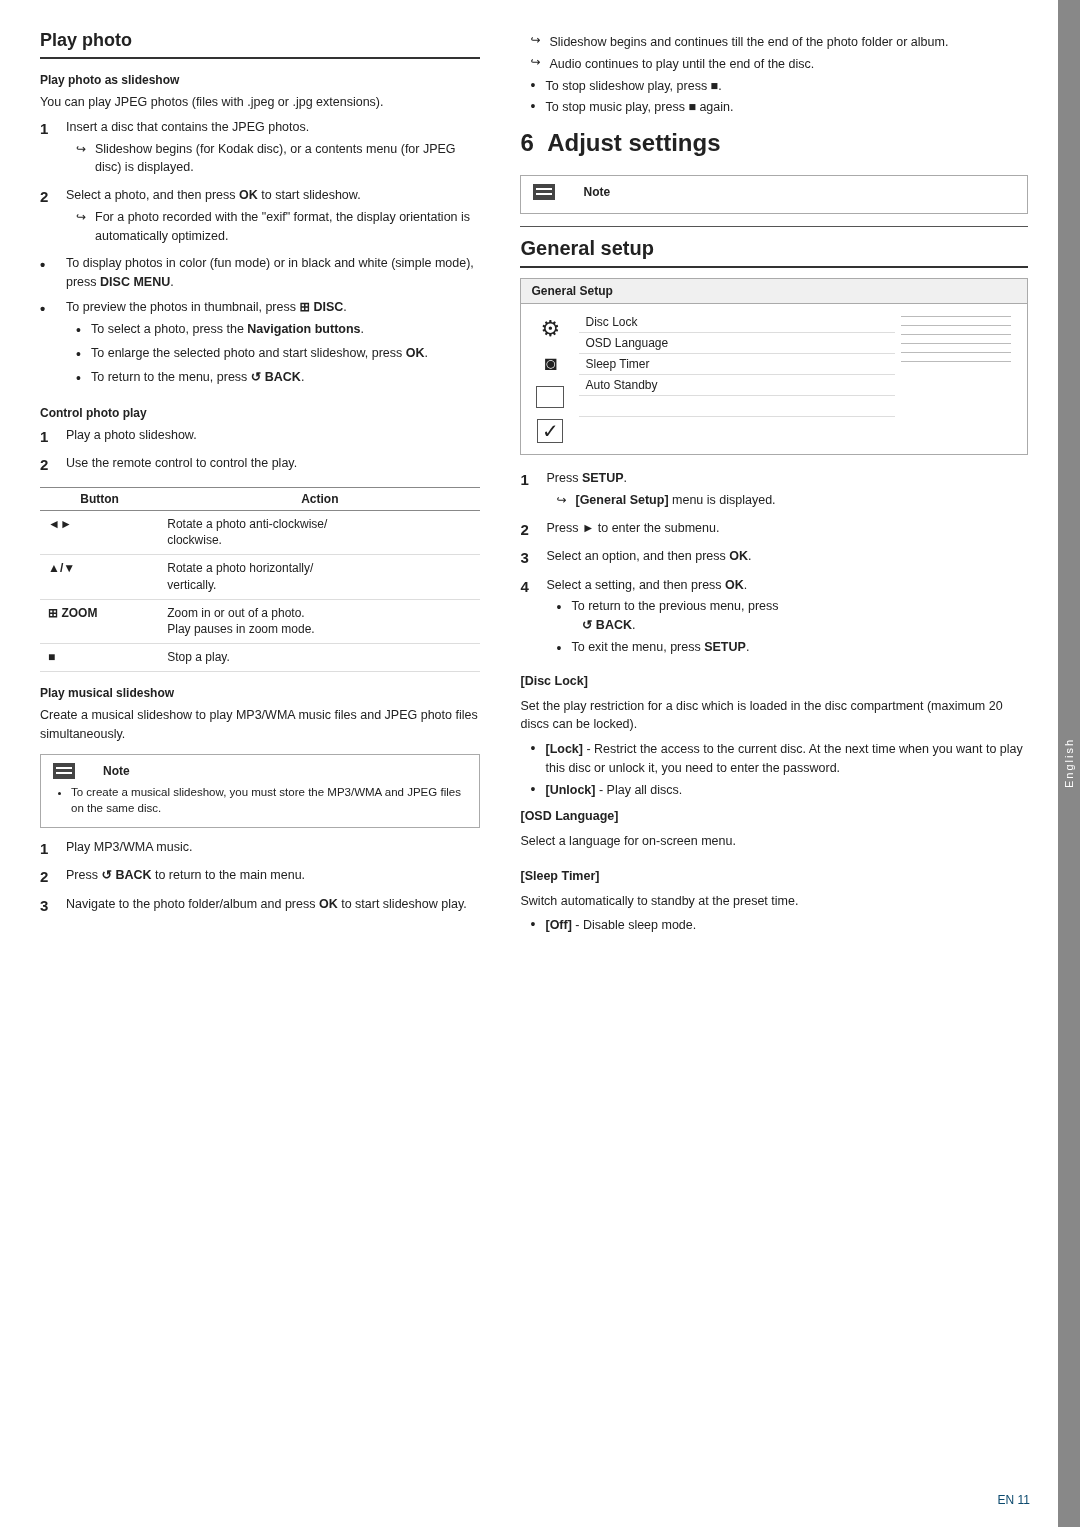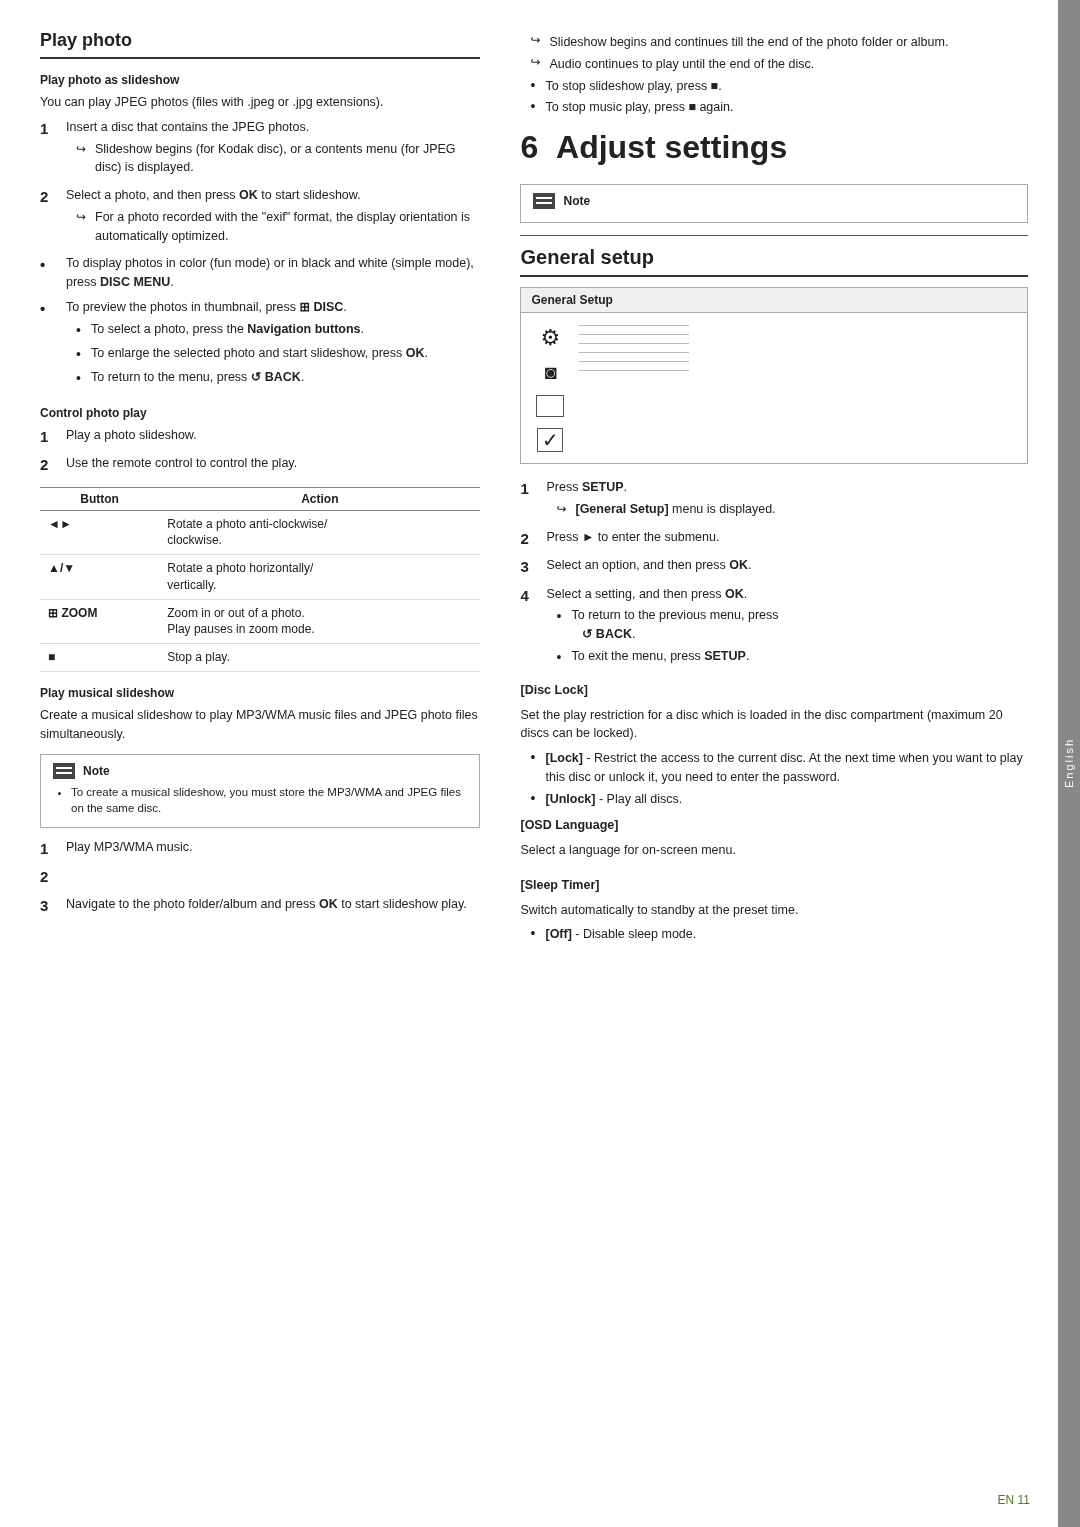--- a/index.html
+++ b/index.html
@@ -63,21 +63,21 @@
       padding-bottom: 6px;
       margin-bottom: 10px;
     }
     .subsection-title {
       font-size: 12px;
       font-weight: bold;
       margin-bottom: 6px;
       margin-top: 14px;
     }
     .chapter-title {
-      font-size: 32px;
+      font-size: 24px;
       font-weight: bold;
       margin-bottom: 18px;
       margin-top: 10px;
     }
 
     
     p { margin-bottom: 6px; line-height: 1.5; }
 
     
     .numbered-list { list-style: none; padding: 0; margin-bottom: 8px; }
@@ -104,20 +104,21 @@
       padding: 8px 12px;
       margin: 10px 0;
       font-size: 11.5px;
     }
     .note-header {
       display: flex;
       align-items: center;
       font-weight: bold;
       margin-bottom: 5px;
       font-size: 12px;
+      gap: 20px;
     }
     .note-icon {
       display: inline-block;
       width: 22px;
       height: 16px;
       background: #444;
       margin-right: 8px;
       position: relative;
     }
     .note-icon::before, .note-icon::after {
@@ -206,21 +207,21 @@
 
     
     .divider { border: none; border-top: 1.5px solid #555; margin: 12px 0 10px 0; }
 
     
     .page-footer {
       position: absolute;
       bottom: 20px;
       right: 50px;
       font-size: 12px;
-      color: #4d7c0f;
+      color: #0c4a6e;
     }
 
     .section-body { font-size: 12.5px; line-height: 1.5; }
 
     .disc-lock-section { margin-top: 10px; }
   </style>
 </head>
 <body>
 
 <div class="page">
@@ -332,20 +333,21 @@
         </ul>
       </div>
 
       <ol class="numbered-list section-body">
         <li>
           <span class="num">1</span>
           <div class="list-content">Play MP3/WMA music.</div>
         </li>
         <li>
           <span class="num">2</span>
+          <div class="list-content">Press <b>↺ BACK</b> to return to the main menu.</div>
         </li>
         <li>
           <span class="num">3</span>
           <div class="list-content">Navigate to the photo folder/album and press <b>OK</b> to start slideshow play.</div>
         </li>
       </ol>
     </div>
 
     <div class="right-col">
 
@@ -395,20 +397,36 @@
               <span style="font-size:20px;">◙</span>
             </div>
             <div class="setup-icon">
               <span class="icon-blank"></span>
             </div>
             <div class="setup-icon">
               <span style="font-size:20px; display:inline-block; border:1.5px solid #555; width:26px; height:24px; text-align:center; line-height:22px;">✓</span>
             </div>
           </div>
 
+          <div class="setup-menu-col">
+            <div class="setup-menu-item">
+              <span>Disc Lock</span>
+            </div>
+            <div class="setup-menu-item">
+              <span>OSD Language</span>
+            </div>
+            <div class="setup-menu-item">
+              <span>Sleep Timer</span>
+            </div>
+            <div class="setup-menu-item">
+              <span>Auto Standby</span>
+            </div>
+            <div class="setup-menu-item">&nbsp;</div>
+            <div class="setup-menu-item">&nbsp;</div>
+          </div>
 
           <div class="setup-right-lines">
             <div class="line-item"></div>
             <div class="line-item"></div>
             <div class="line-item"></div>
             <div class="line-item"></div>
             <div class="line-item"></div>
             <div class="line-item"></div>
           </div>
         </div>

